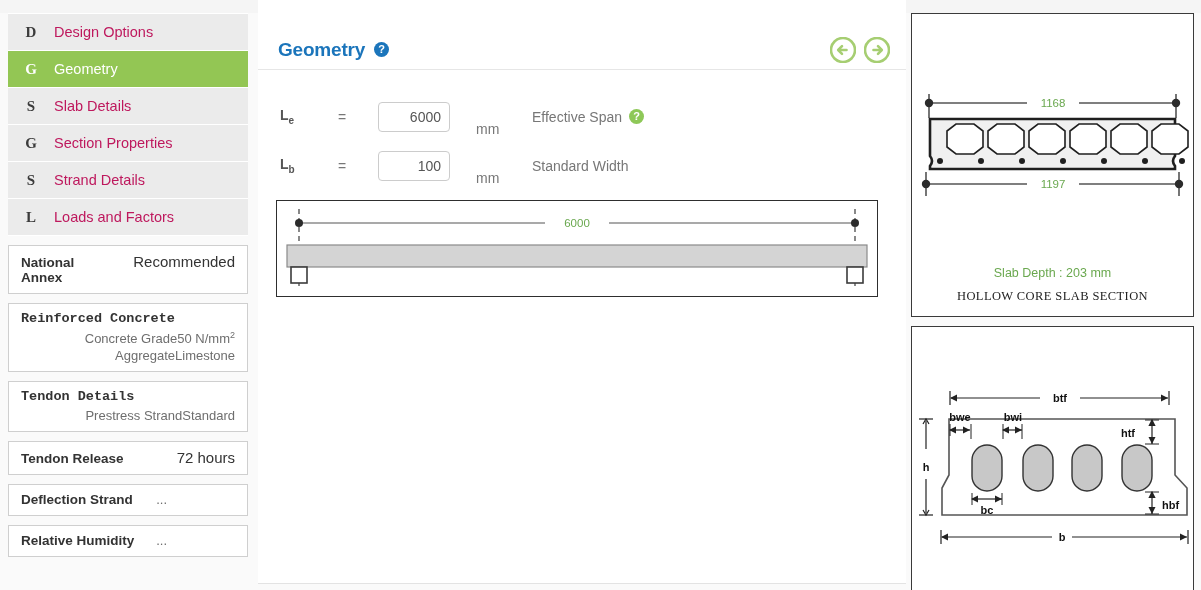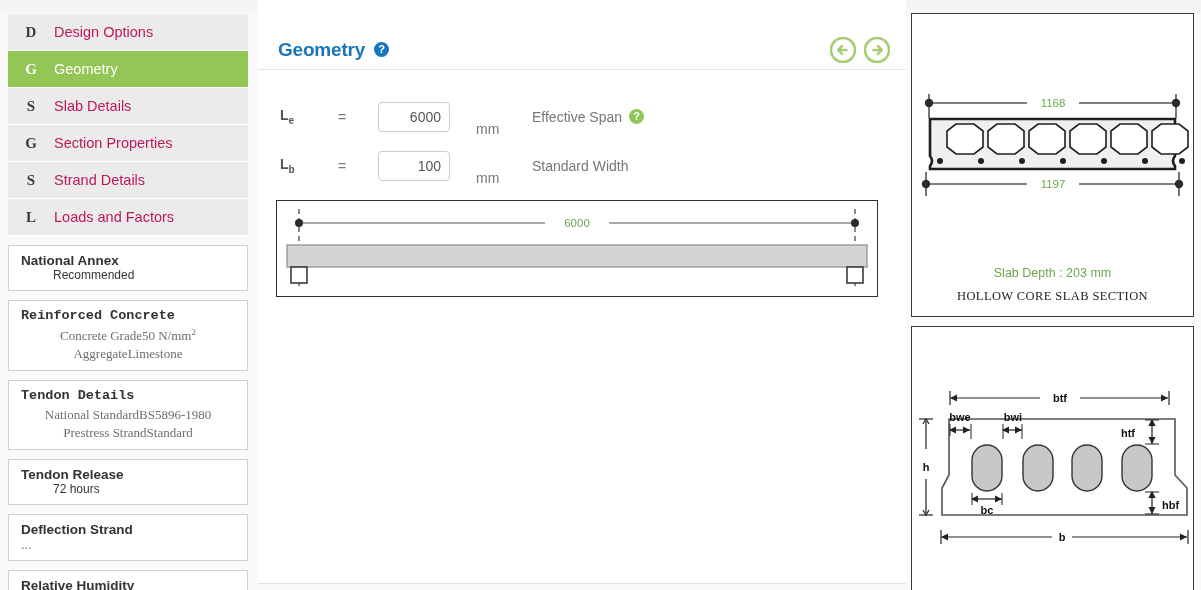--- a/index.html
+++ b/index.html
@@ -32,25 +32,25 @@
   .nav-label { font-size: 14.5px; color: #be185d; }
   .nav-item.active .nav-label { color: #ffffff; }
 
   
   .info-card {
     border: 1px solid #cfcfcf;
     background: #ffffff;
     margin-top: 9px;
     padding: 7px 12px 8px 12px;
   }
-  .info-row { display: flex; justify-content: space-between; align-items: baseline; flex-direction: column; }
+  .info-row { display: flex; justify-content: space-between; align-items: baseline; }
   .info-row.head { margin-bottom: 4px; font-family: Liberation Mono, monospace; }
   .card-title { font-size: 13.5px; color: #333333; font-weight: 600; }
-  .card-value-strong { font-size: 12px; color: #333333; padding-left: 32px; }
-  .sub-row { display: flex; justify-content: center; align-items: baseline; margin-top: 2px; font-family: Liberation Serif, serif; }
+  .card-value-strong { font-size: 15px; color: #333333; padding-left: 32px; }
+  .sub-row { display: flex; justify-content: flex-end; align-items: baseline; margin-top: 2px; }
   .sub-key { font-size: 13px; color: #6e6e6e; }
   .sub-val { font-size: 13px; color: #6e6e6e; }
   .dots { font-size: 13px; color: #6e6e6e; padding-right: 68px; }
   sup { font-size: 9px; }
 
   
   .main {
     position: absolute; left: 258px; top: 0px;
     width: 648px; height: 584px;
     background: #ffffff;
@@ -181,24 +181,20 @@
       </div>
       <div class="sub-row">
         <span class="sub-key">Aggregate</span>
         <span class="sub-val">Limestone</span>
       </div>
     </div>
 
     <div class="info-card">
       <div class="info-row head">
         <span class="card-title">Tendon Details</span>
-      </div>
-      <div class="sub-row">
-        <span class="sub-key">National Standard</span>
-        <span class="sub-val">BS5896-1980</span>
       </div>
       <div class="sub-row">
         <span class="sub-key">Prestress Strand</span>
         <span class="sub-val">Standard</span>
       </div>
     </div>
 
     <div class="info-card">
       <div class="info-row">
         <span class="card-title">Tendon Release</span>

